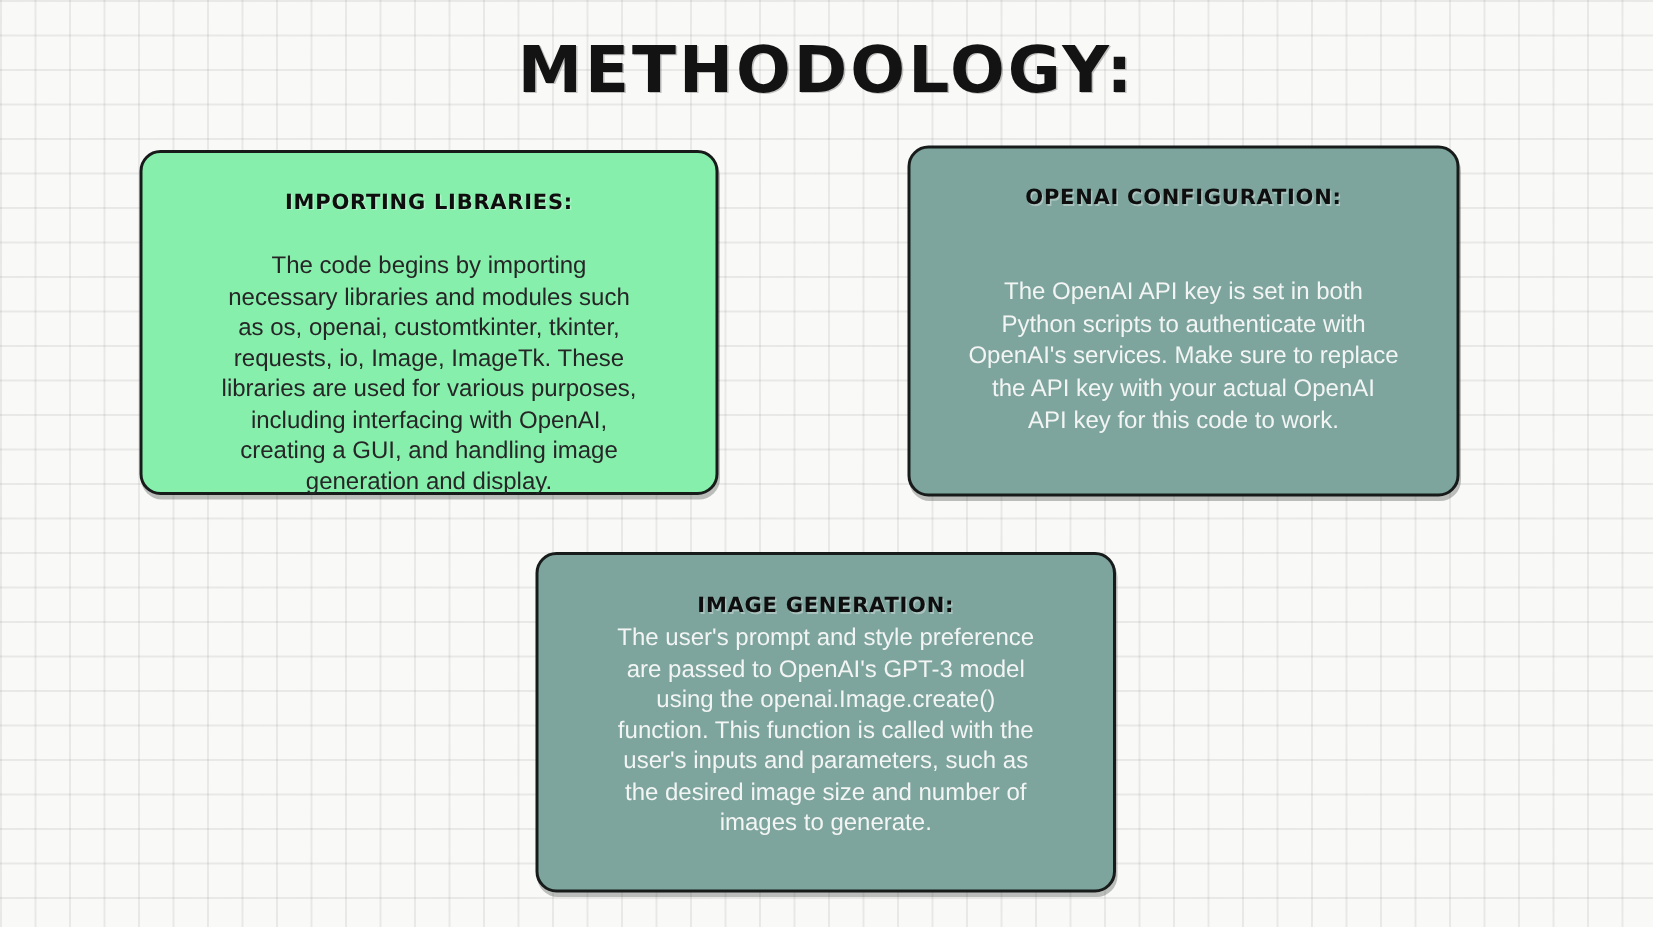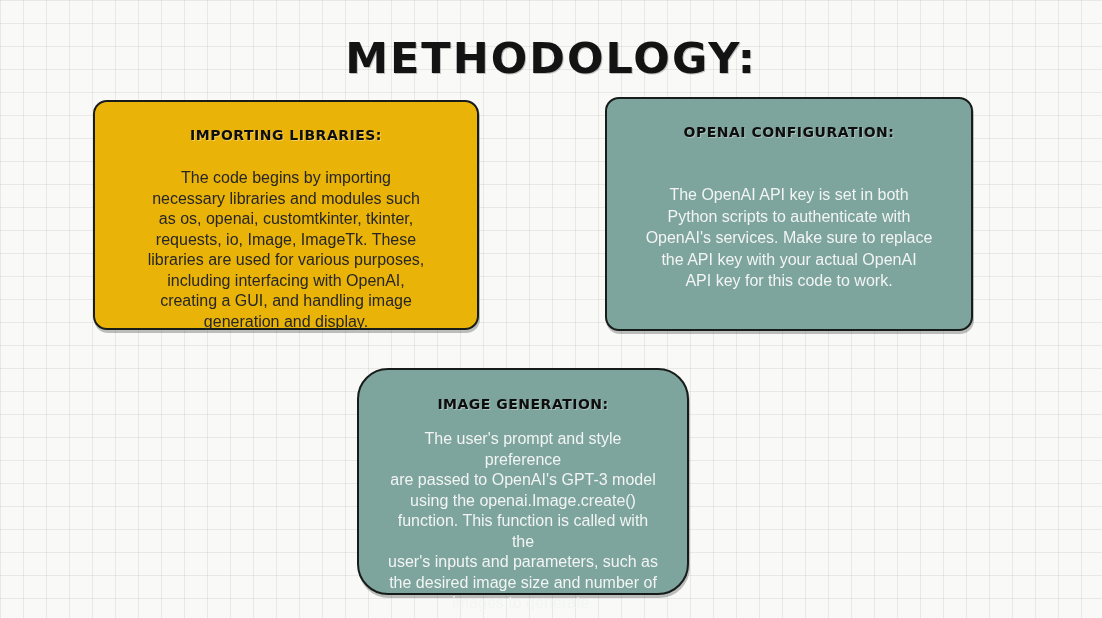--- a/index.html
+++ b/index.html
@@ -12,42 +12,42 @@
     font-family: "Liberation Sans", sans-serif;
     background-color: #f9f9f7;
     background-image:
       linear-gradient(to right, rgba(120,120,120,0.13) 1px, transparent 1px),
       linear-gradient(to bottom, rgba(120,120,120,0.13) 1px, transparent 1px);
     background-size: 23px 23px;
   }
 
   .page-title {
     position: absolute;
-    top: 33px;
+    top: 22px;
     left: 0;
     width: 100%;
     text-align: center;
     font-family: "DejaVu Sans", sans-serif;
     font-weight: bold;
     font-size: 43px;
     letter-spacing: 2px;
     color: #131313;
     text-shadow: 1px 1px 0 rgba(90,90,90,0.35);
   }
 
   .card {
     position: absolute;
     border: 2.5px solid #171c1b;
     border-radius: 14px;
     box-shadow: 1px 3px 0 rgba(30,35,34,0.28);
     text-align: center;
     padding: 0 26px;
   }
 
-  .card--light { background: #eab308; }
+  .card--light { background: #86efac; }
   .card--dark  { background: #7da49d; }
 
   .card-heading {
     font-family: "DejaVu Sans", sans-serif;
     font-weight: bold;
     font-size: 14px;
     letter-spacing: 0.5px;
     color: #0e0e0e;
     text-shadow: 1px 1px 0 rgba(255,255,255,0.35);
   }
@@ -62,23 +62,23 @@
   .card-1 { left: 93px;  top: 100px; width: 386px; height: 230px; }
   .card-1 .card-heading { margin-top: 25px; }
   .card-1 .card-body    { margin-top: 25px; color: #262626; }
 
   
   .card-2 { left: 605px; top: 97px;  width: 368px; height: 234px; }
   .card-2 .card-heading { margin-top: 25px; }
   .card-2 .card-body    { margin-top: 44px; color: #f2f5f3; line-height: 21.5px; }
 
   
-  .card-3 { left: 357px; top: 368px; width: 332px; height: 227px; border-radius: 31px; }
+  .card-3 { left: 357px; top: 368px; width: 387px; height: 227px; }
   .card-3 .card-heading { margin-top: 26px; }
-  .card-3 .card-body    { margin-top: 17px; color: #f2f5f3; }
+  .card-3 .card-body    { margin-top: 4px; color: #f2f5f3; }
 </style>
 </head>
 <body>
 
 <div class="page-title">METHODOLOGY:</div>
 
 <div class="card card--light card-1">
   <div class="card-heading">IMPORTING LIBRARIES:</div>
   <div class="card-body">The code begins by importing
 necessary libraries and modules such

